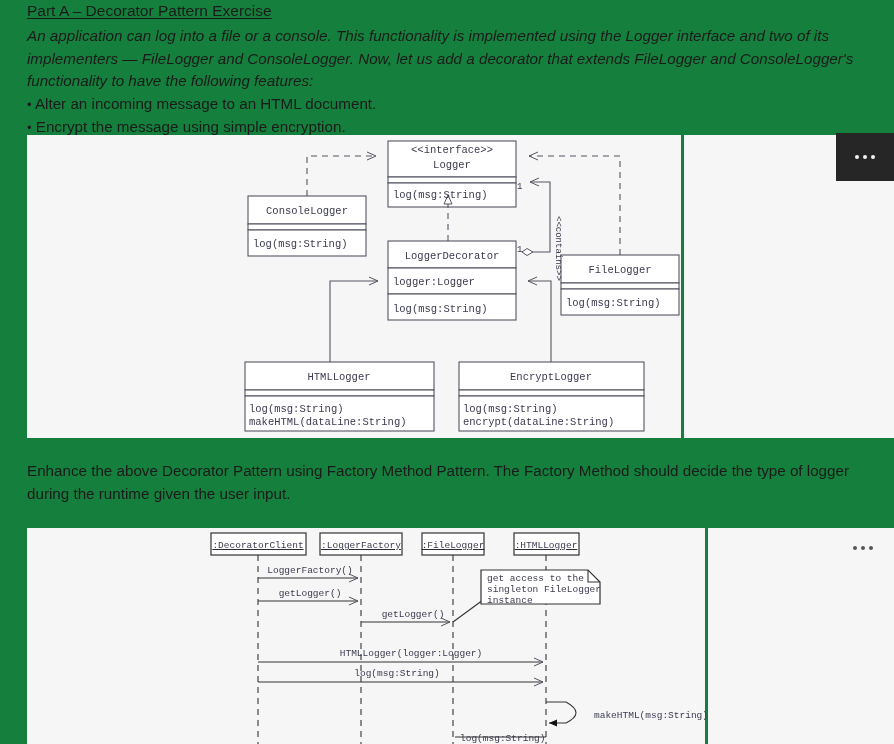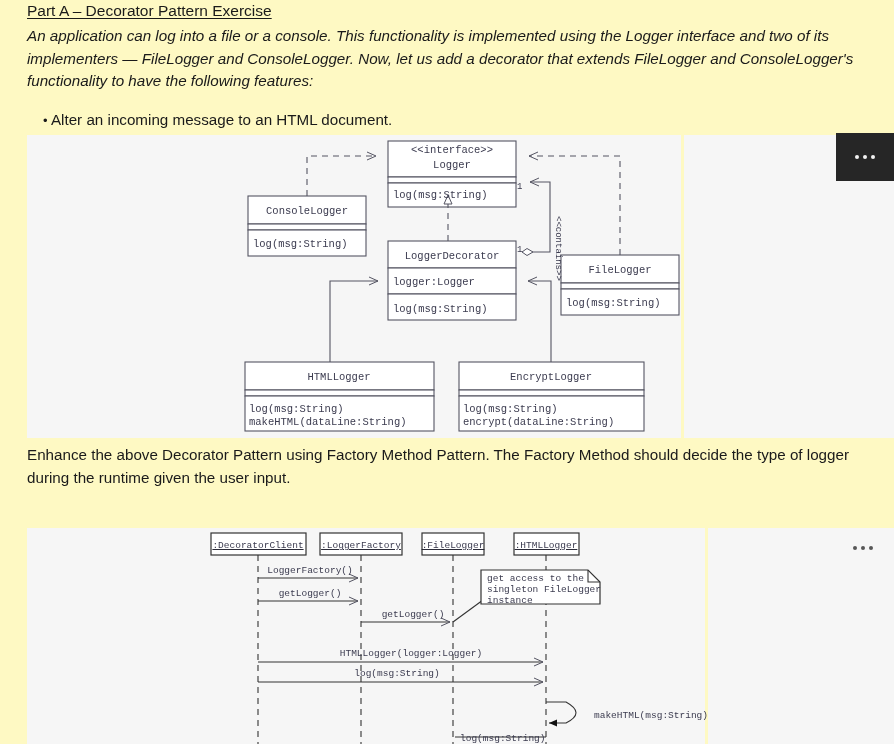--- a/index.html
+++ b/index.html
@@ -12,21 +12,21 @@
     width: 894px;
     height: 744px;
     overflow: hidden;
     font-family: "Liberation Sans", sans-serif;
     color: #1a1a1a;
   }
   .page {
     position: relative;
     width: 894px;
     height: 744px;
-    background: #fef9c3;
+    background: #15803d;
   }
 
   
   .doc-text {
     position: absolute;
     left: 27px;
     top: 0;
     width: 858px;
   }
   .heading {
@@ -41,29 +41,29 @@
   .para {
     font-size: 15.2px;
     line-height: 22.5px;
     margin: 0;
     color: #1a1a1a;
     font-style: italic;
   }
   .bullet {
     font-size: 15.2px;
     line-height: 22.5px;
-    margin: 16px;
+    margin: 0;
     color: #1a1a1a;
   }
   .bullet .dot { font-size: 13px; }
 
   .mid-text {
     position: absolute;
     left: 27px;
-    top: 444px;
+    top: 460px;
     width: 855px;
     font-size: 15.2px;
     line-height: 22.5px;
     color: #1a1a1a;
   }
 
   
   .figure {
     position: absolute;
     background: #f6f6f6;
@@ -117,20 +117,24 @@
 <body>
 
 <div class="page">
 
   <div class="doc-text">
     <div class="heading">Part A – Decorator Pattern Exercise</div>
     <p class="para">An application can log into a file or a console. This functionality is implemented using the Logger interface and two of its implementers — FileLogger and ConsoleLogger. Now, let us add a decorator that extends FileLogger and ConsoleLogger's functionality to have the following features:</p>
     <p class="bullet">
       <span class="dot">•</span>
       <span>Alter an incoming message to an HTML document.</span>
+    </p>
+    <p class="bullet">
+      <span class="dot">•</span>
+      <span>Encrypt the message using simple encryption.</span>
     </p>
   </div>
 
   <div class="figure fig1-left"></div>
   <div class="figure fig1-right"></div>
 
   <svg class="uml" width="894" height="744" viewBox="0 0 894 744" style="pointer-events:none;">
     <defs>
       <marker id="hollowTri" markerWidth="12" markerHeight="12" refX="10" refY="5" orient="auto" markerUnits="userSpaceOnUse">
         <path d="M1,1 L10,5 L1,9 z" fill="#ffffff" stroke="#555563" stroke-width="1"></path>

